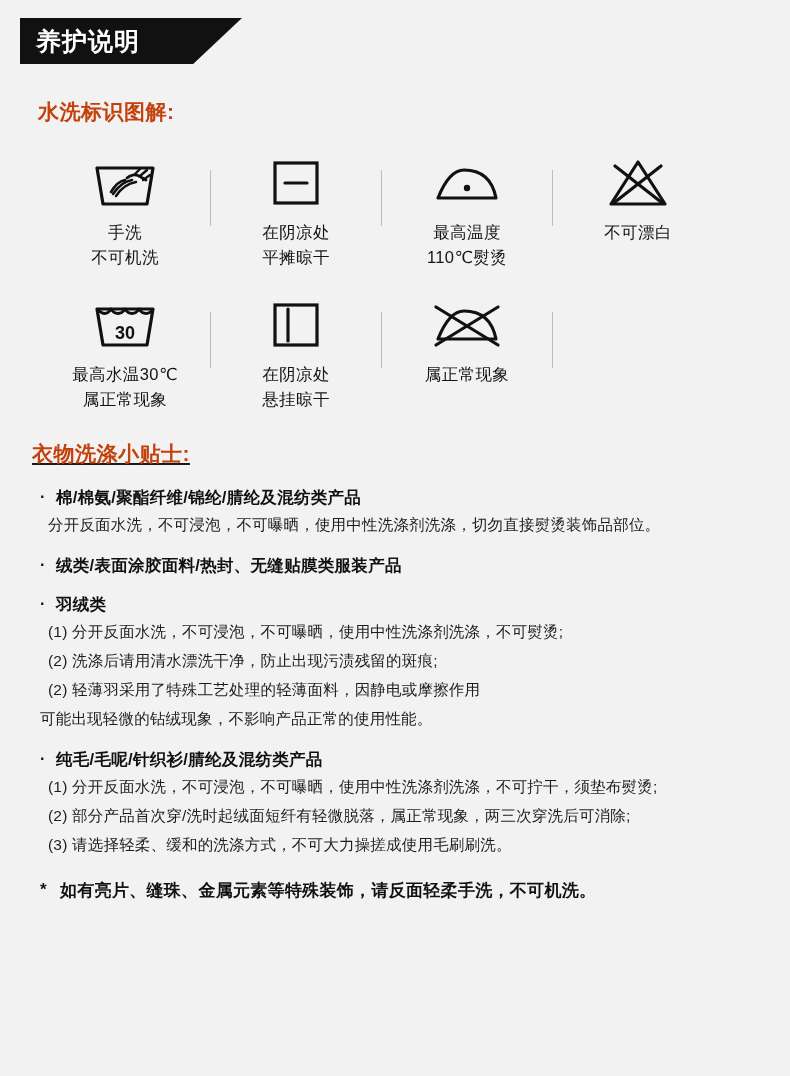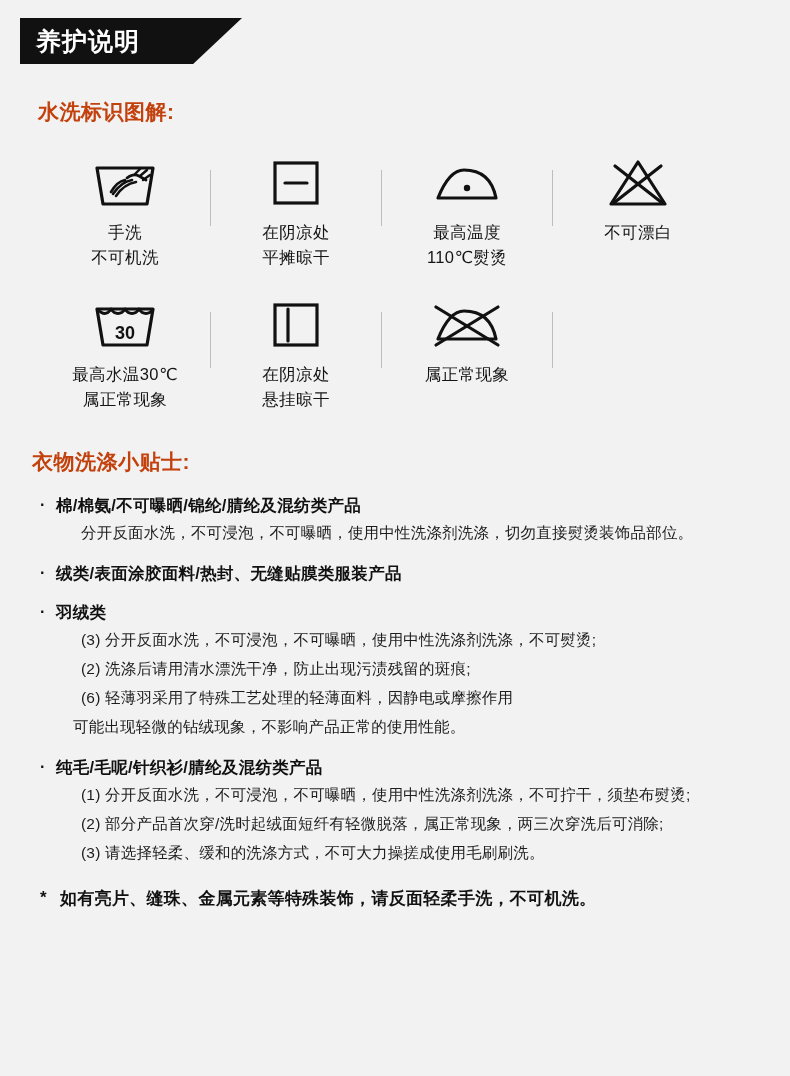--- a/index.html
+++ b/index.html
@@ -52,21 +52,22 @@
   .section-title {
     font-size: 21px;
     font-weight: bold;
     color: #c2410c;
     letter-spacing: 0.5px;
   }
   #wash-title-wrap {
     margin: 34px 0 0 38px;
   }
   #tips-title-wrap {
-    margin: 12px 0 0 32px;
+    margin: 4px 0 0 32px;
+    text-decoration: underline;
   }
 
   
   .icon-grid {
     margin: 26px 0 0 40px;
     width: 712px;
     display: flex;
     flex-direction: column;
   }
   .icon-row {
@@ -122,21 +123,21 @@
     letter-spacing: 0.3px;
   }
   .tip-bullet {
     width: 16px;
     flex: 0 0 16px;
     text-align: left;
     font-size: 16px;
     line-height: 26px;
   }
   .tip-lines {
-    margin-left: 41px;
+    margin-left: 8px;
   }
   .tip-line {
     font-size: 15.5px;
     line-height: 29px;
     color: #1d1d1d;
     letter-spacing: 0.2px;
   }
   .tip-line.flush {
     margin-left: -8px;
   }
@@ -290,43 +291,43 @@
 
   <div id="tips-title-wrap">
     <div class="section-title">衣物洗涤小贴士:</div>
   </div>
 
   <div class="tips">
 
     <div class="tip-block">
       <div class="tip-head">
         <span class="tip-bullet">·</span>
-        <span>棉/棉氨/不可曝晒/锦纶/腈纶及混纺类产品</span>
+        <span>棉/棉氨/聚酯纤维/锦纶/腈纶及混纺类产品</span>
       </div>
       <div class="tip-lines">
         <div class="tip-line">分开反面水洗，不可浸泡，不可曝晒，使用中性洗涤剂洗涤，切勿直接熨烫装饰品部位。</div>
       </div>
     </div>
 
     <div class="tip-block">
       <div class="tip-head">
         <span class="tip-bullet">·</span>
         <span>绒类/表面涂胶面料/热封、无缝贴膜类服装产品</span>
       </div>
     </div>
 
     <div class="tip-block">
       <div class="tip-head">
         <span class="tip-bullet">·</span>
         <span>羽绒类</span>
       </div>
       <div class="tip-lines">
-        <div class="tip-line">(3) 分开反面水洗，不可浸泡，不可曝晒，使用中性洗涤剂洗涤，不可熨烫;</div>
+        <div class="tip-line">(1) 分开反面水洗，不可浸泡，不可曝晒，使用中性洗涤剂洗涤，不可熨烫;</div>
         <div class="tip-line">(2) 洗涤后请用清水漂洗干净，防止出现污渍残留的斑痕;</div>
-        <div class="tip-line">(6) 轻薄羽采用了特殊工艺处理的轻薄面料，因静电或摩擦作用</div>
+        <div class="tip-line">(2) 轻薄羽采用了特殊工艺处理的轻薄面料，因静电或摩擦作用</div>
         <div class="tip-line flush">可能出现轻微的钻绒现象，不影响产品正常的使用性能。</div>
       </div>
     </div>
 
     <div class="tip-block">
       <div class="tip-head">
         <span class="tip-bullet">·</span>
         <span>纯毛/毛呢/针织衫/腈纶及混纺类产品</span>
       </div>
       <div class="tip-lines">

